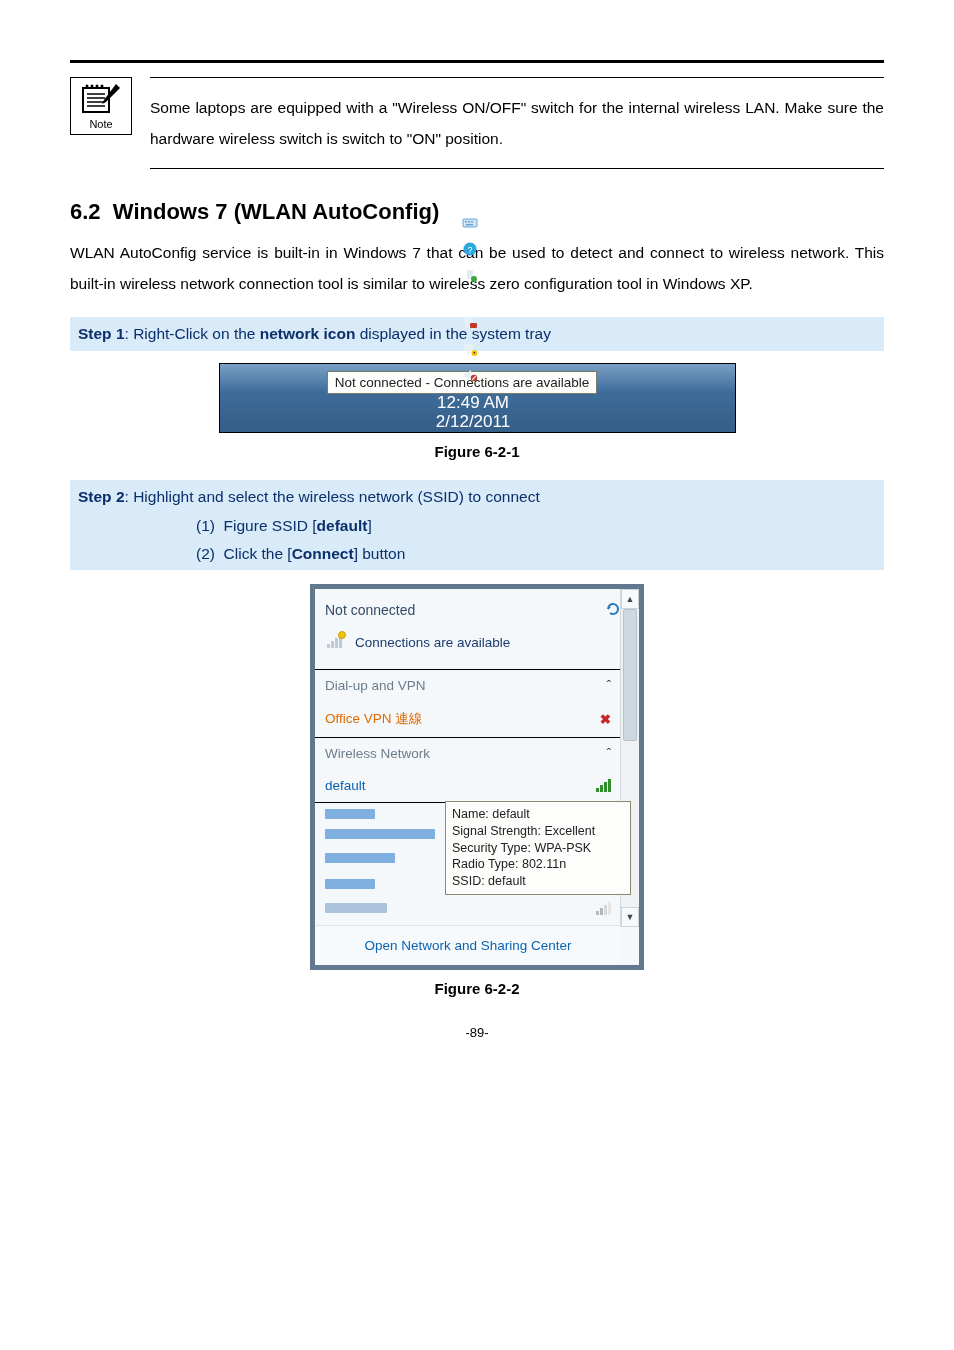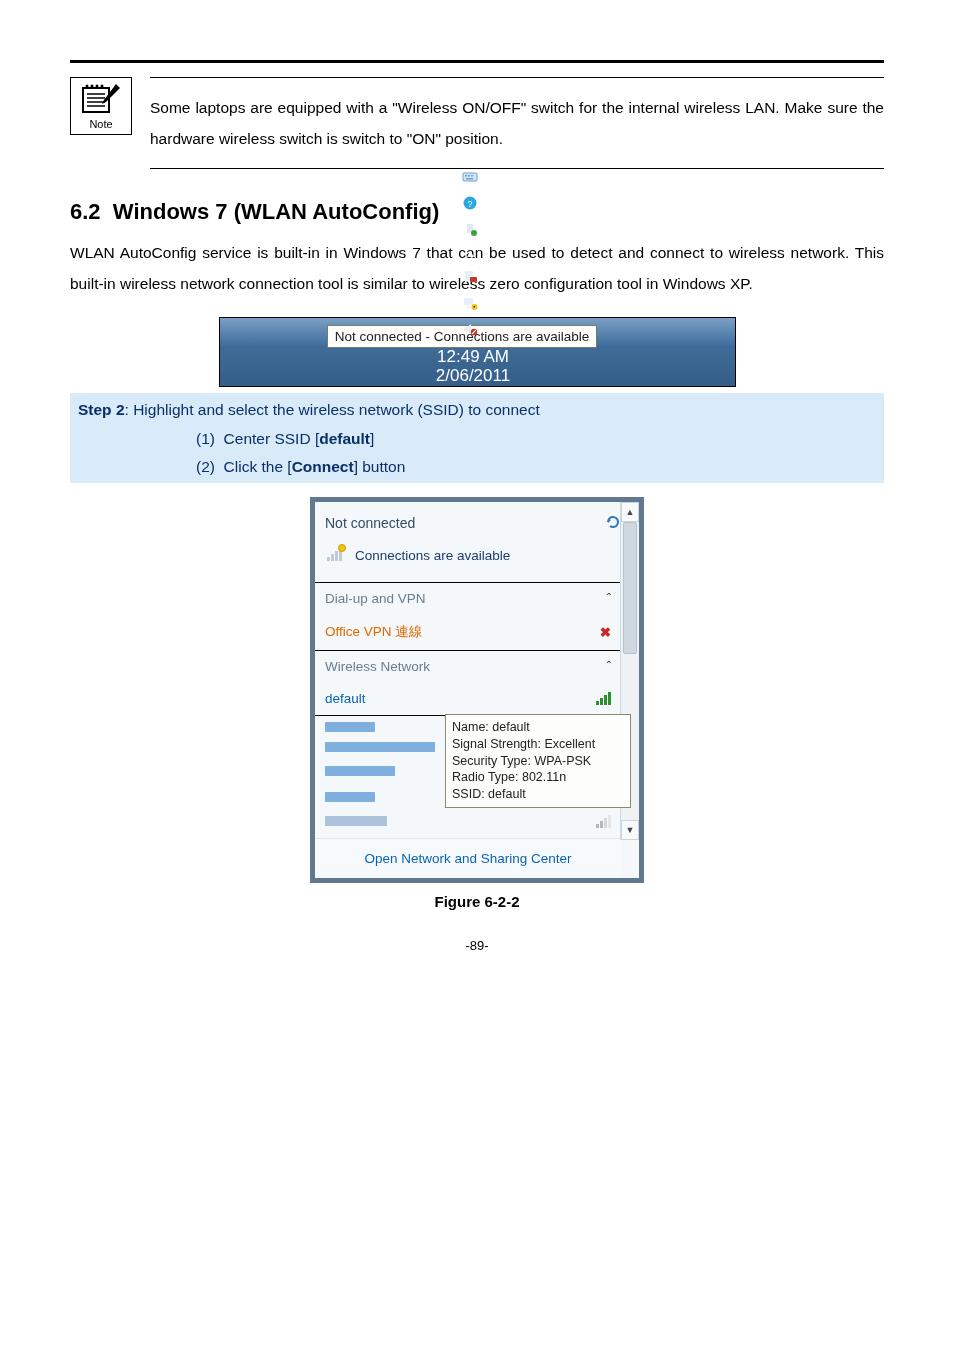--- a/index.html
+++ b/index.html
@@ -192,20 +192,23 @@
     </div>
     <div class="note-text">Some laptops are equipped with a "Wireless ON/OFF" switch for the internal wireless LAN. Make sure the hardware wireless switch is switch to "ON" position.</div>
   </div>
 
   <h2>
     <span>6.2</span>&nbsp;&nbsp;<span>Windows 7 (WLAN AutoConfig)</span>
   </h2>
 
   <p class="body-para">WLAN AutoConfig service is built-in in Windows 7 that can be used to detect and connect to wireless network. This built-in wireless network connection tool is similar to wireless zero configuration tool in Windows XP.</p>
 
+  <div class="step-box">
+    <b>Step 1</b><span>: </span><span>Right-Click on the </span><b>network icon</b><span> displayed in the system tray</span>
+  </div>
 
   <div class="tray-shot">
     <div class="tray-top">
       <div class="tray-tooltip">Not connected - Connections are available</div>
     </div>
     <div class="tray-bar">
       <span class="lang">CH</span>
       <span class="ico">
         <svg viewBox="0 0 16 16">
             <rect x="1" y="4" width="14" height="8" rx="1" fill="#cfe4f5" stroke="#6fa3cf"></rect>
@@ -244,29 +247,30 @@
       </span>
       <span class="ico">
         <svg viewBox="0 0 16 16">
             <polygon points="2,6 5,6 9,3 9,13 5,10 2,10" fill="#e8f0f7"></polygon>
             <circle cx="12" cy="11" r="3.2" fill="#c0392b"></circle>
             <line x1="10.2" y1="12.8" x2="13.8" y2="9.2" stroke="#fff" stroke-width="1.2"></line>
           </svg>
       </span>
       <div class="tray-time">
         <div>12:49 AM</div>
-        <div>2/06/2011</div>
-      </div>
-    </div>
-  </div>
+        <div>2/12/2011</div>
+      </div>
+    </div>
+  </div>
+  <div class="fig-caption">Figure 6-2-1</div>
 
   <div class="step-box" style="margin-bottom:4px; padding-bottom:2px;">
     <b>Step 2</b><span>: </span><span>Highlight and select the wireless network (SSID) to connect</span>
     <div class="step-sub" style="margin-top:6px;">
-      <span>(1)</span>&nbsp;&nbsp;<span>Center SSID [</span><b>default</b><span>]</span>
+      <span>(1)</span>&nbsp;&nbsp;<span>Figure SSID [</span><b>default</b><span>]</span>
     </div>
     <div class="step-sub">
       <span>(2)</span>&nbsp;&nbsp;<span>Click the [</span><b>Connect</b><span>] button</span>
     </div>
   </div>
 
   <div class="netpop-wrap">
     <div class="netpop-scroll">
       <div class="arrow-up">▲</div>
       <div style="position:absolute; left:2px; right:2px; top:20px; height:130px; background:#cfd7df; border:1px solid #b8c2cc; border-radius:2px;"></div>

